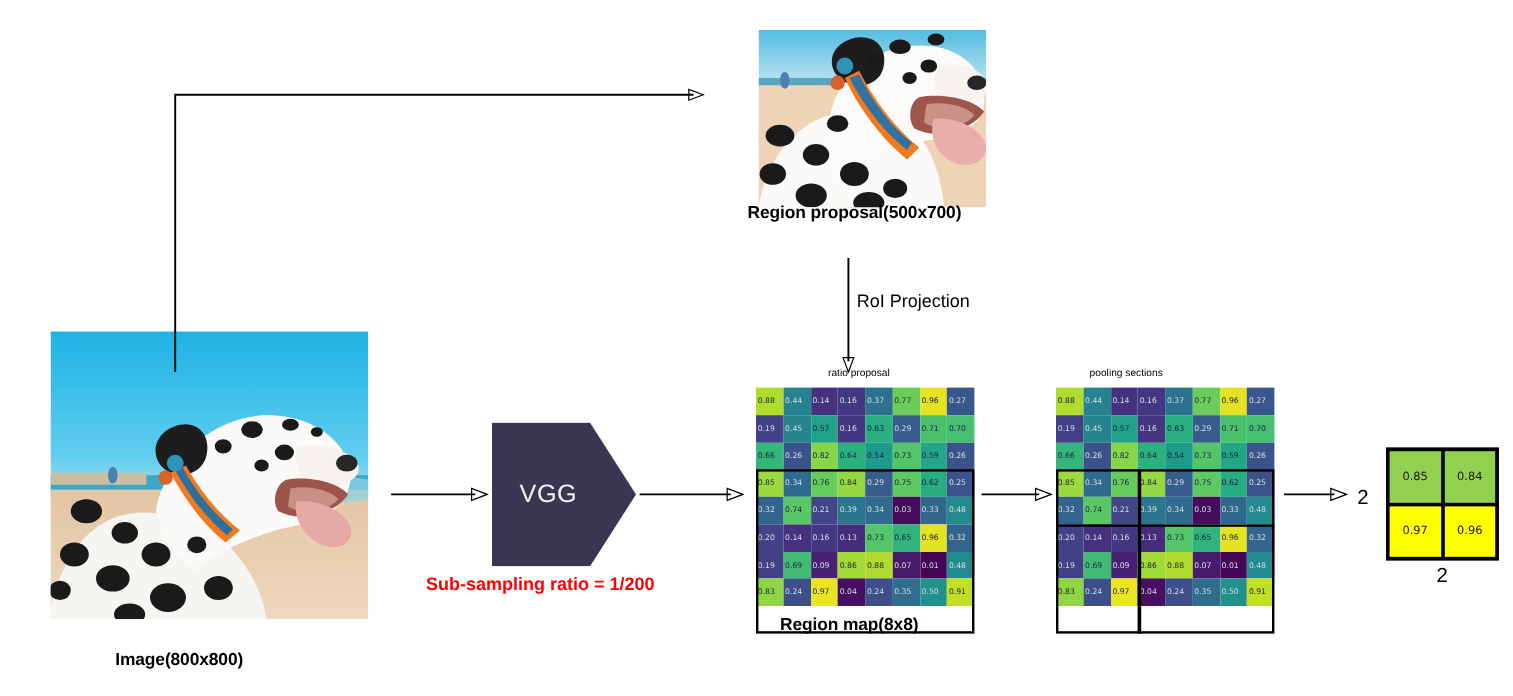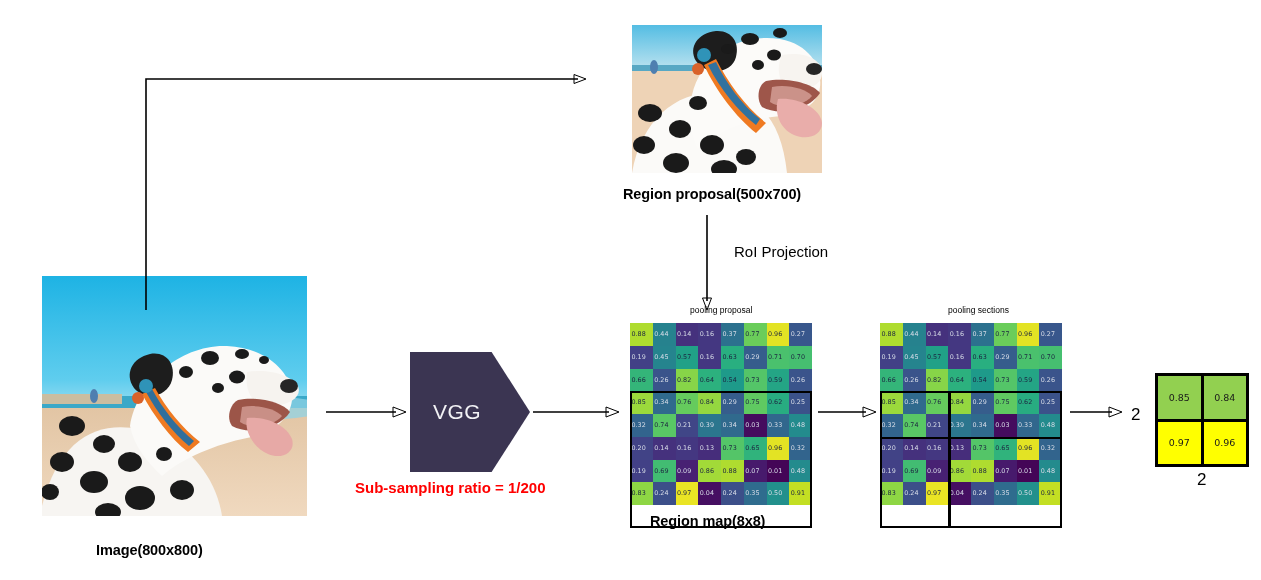--- a/index.html
+++ b/index.html
@@ -148,49 +148,49 @@
       <ellipse cx="12" cy="120" rx="11" ry="9"></ellipse>
         <ellipse cx="44" cy="138" rx="13" ry="10"></ellipse>
       <ellipse cx="80" cy="120" rx="12" ry="10"></ellipse>
         <ellipse cx="92" cy="144" rx="13" ry="9"></ellipse>
       <ellipse cx="114" cy="132" rx="10" ry="8"></ellipse>
         <ellipse cx="66" cy="78" rx="9" ry="7"></ellipse>
     </g>
     <ellipse cx="22" cy="42" rx="4" ry="7" fill="#4f7fb0"></ellipse>
   </svg>
 </div>
-<div class="lbl-bold" style="left:623px;top:186px;">Region proposal(500x700)</div>
+<div class="lbl-bold" style="left:623px;top:170px;">Region proposal(500x700)</div>
 
 <svg class="arrow-svg" style="left:0px;top:60px;width:620px;height:270px;">
   <path d="M146 250 L146 19 L578 19" stroke-width="1.6"></path>
   <path d="M586 19 L574 14.5 L574 23.5 Z" fill="#000" stroke="none"></path>
 </svg>
 
 <svg class="arrow-svg" style="left:690px;top:215px;width:60px;height:100px;">
   <path d="M17 0 L17 86" stroke-width="1.6"></path>
   <path d="M17 95 L12.5 83 L21.5 83 Z" fill="#000" stroke="none"></path>
 </svg>
-<div class="lbl-plain" style="left:714px;top:243px;margin-left:20px;">RoI Projection</div>
+<div class="lbl-plain" style="left:714px;top:243px;">RoI Projection</div>
 
 <div class="vgg" style="left:410px;top:352px;width:120px;height:120px;">
   <span>VGG</span>
 </div>
 <div class="lbl-red" style="left:355px;top:479px;">Sub-sampling ratio = 1/200</div>
 
 <svg class="arrow-svg" style="left:326px;top:403px;width:90px;height:20px;">
   <path d="M0 9 L70 9" stroke-width="1.6"></path>
   <path d="M80 9 L67 4 L67 14 Z" fill="#000" stroke="none"></path>
 </svg>
 
 <svg class="arrow-svg" style="left:533px;top:403px;width:95px;height:20px;">
   <path d="M0 9 L76 9" stroke-width="1.6"></path>
   <path d="M86 9 L73 4 L73 14 Z" fill="#000" stroke="none"></path>
 </svg>
 
-<div class="lbl-small" style="left:690px;top:305px;">pooling proposal</div>
+<div class="lbl-small" style="left:690px;top:305px;">ratio proposal</div>
 <div class="grid-wrap" style="left:630px;top:323px;width:182px;height:182px;">
   <div class="grid" id="grid-feature">
       <div class="cell" style="background: rgb(175, 220, 47);">
         <span>0.88</span>
       </div>
       <div class="cell dark" style="background: rgb(38, 130, 142);">
         <span>0.44</span>
       </div>
       <div class="cell dark" style="background: rgb(69, 49, 125);">
         <span>0.14</span>
@@ -381,21 +381,21 @@
     </div>
   <div class="roi-box" id="roi-feature" style="left: 0px; top: 68.25px; width: 182px; height: 136.5px;"></div>
 </div>
 <div class="lbl-bold" style="left:650px;top:513px;">Region map(8x8)</div>
 
 <svg class="arrow-svg" style="left:818px;top:403px;width:66px;height:20px;">
   <path d="M0 9 L48 9" stroke-width="1.6"></path>
   <path d="M58 9 L45 4 L45 14 Z" fill="#000" stroke="none"></path>
 </svg>
 
-<div class="lbl-small" style="left:948px;top:305px;">pooling sections</div>
+<div class="lbl-small" style="left:908px;top:305px;">pooling sections</div>
 <div class="grid-wrap" style="left:880px;top:323px;width:182px;height:182px;">
   <div class="grid" id="grid-pool">
       <div class="cell" style="background: rgb(175, 220, 47);">
         <span>0.88</span>
       </div>
       <div class="cell dark" style="background: rgb(38, 130, 142);">
         <span>0.44</span>
       </div>
       <div class="cell dark" style="background: rgb(69, 49, 125);">
         <span>0.14</span>

